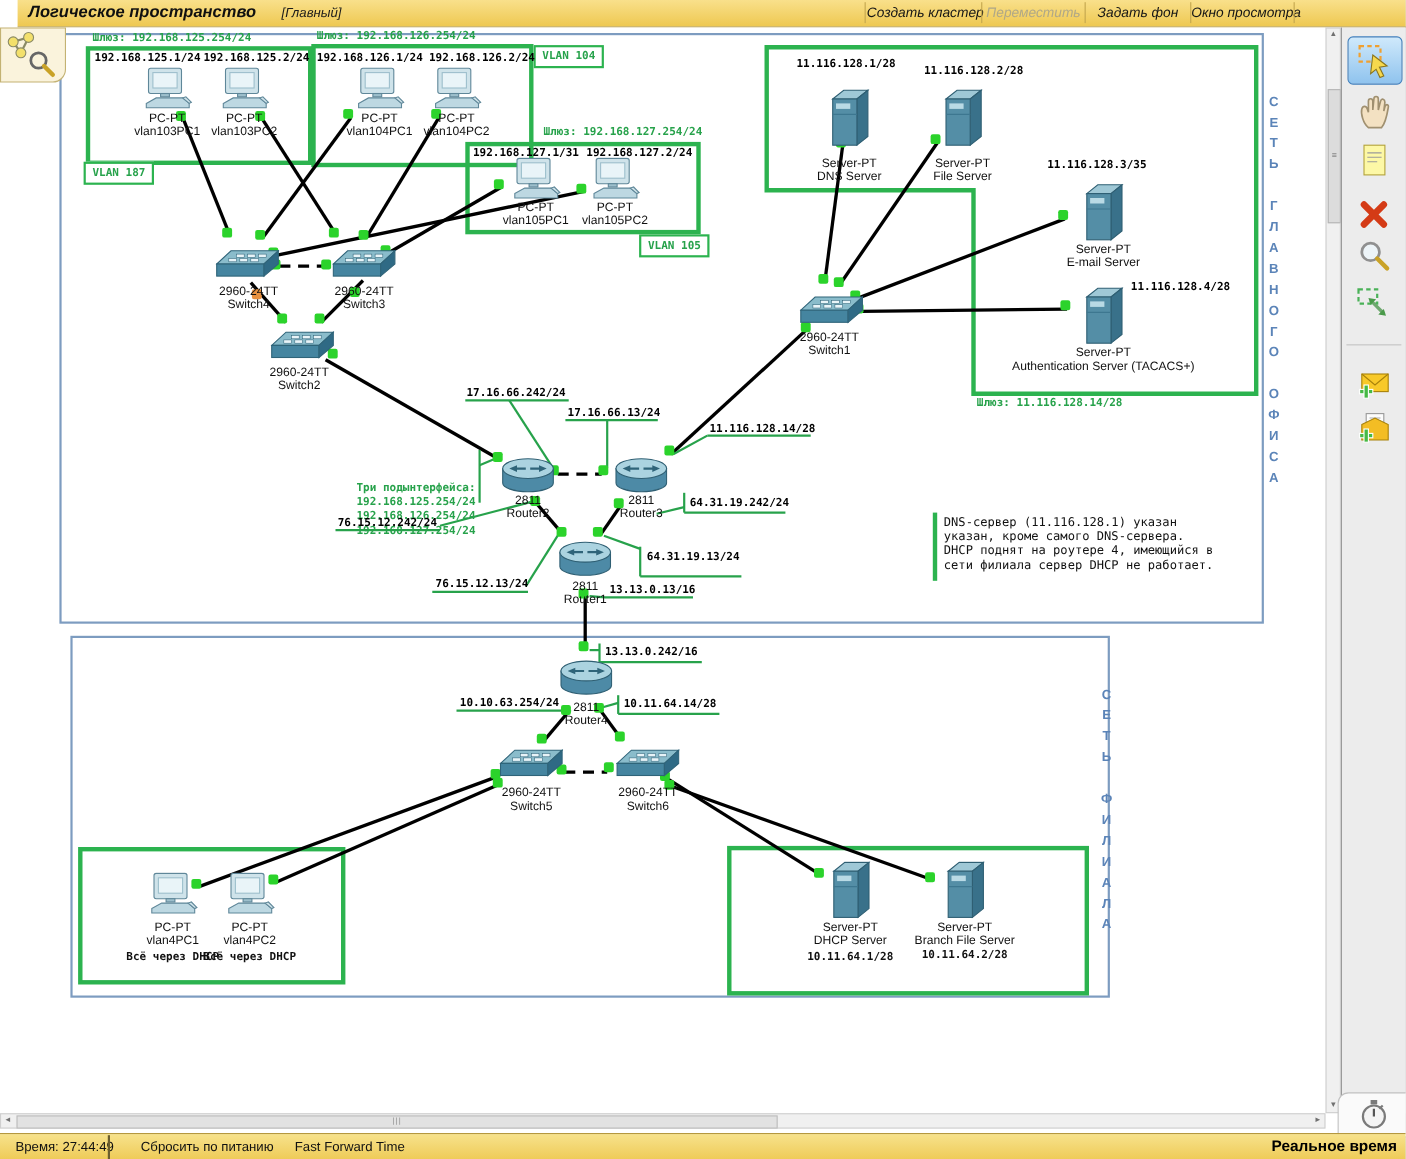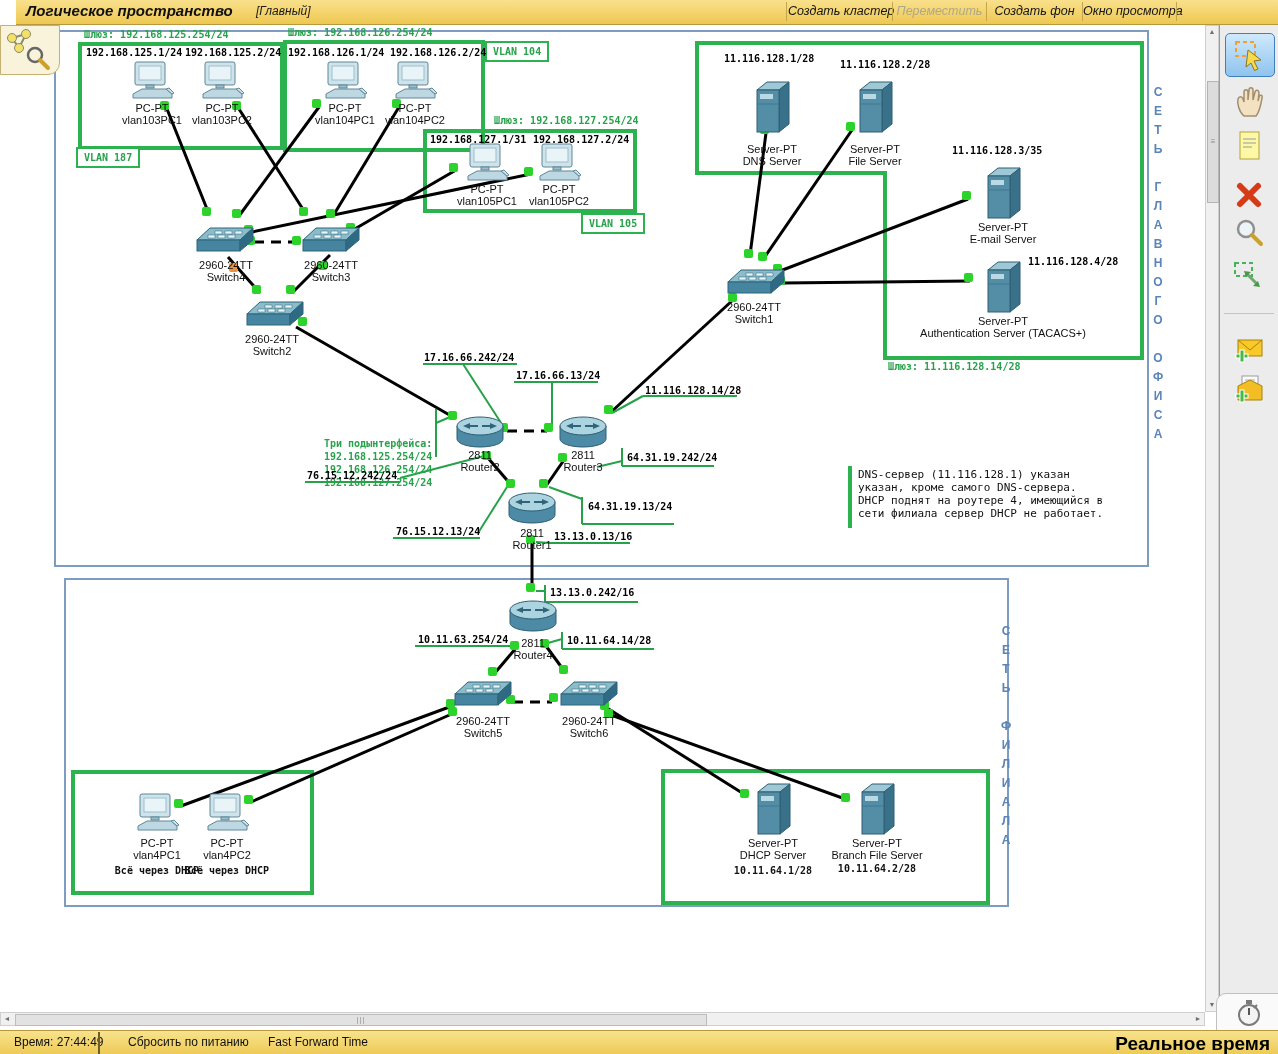--- a/index.html
+++ b/index.html
@@ -45,38 +45,38 @@
   
   #rtoolbar{position:absolute;left:1219px;top:25px;width:59px;height:987px;background:#ececec;border-left:1px solid #9a9a9a;box-sizing:border-box;}
   .rt-btn{position:absolute;left:5px;width:48px;height:42px;display:flex;align-items:center;justify-content:center;}
   .rt-btn.active{background:linear-gradient(#cfe9fb,#8fc3ee);border:1px solid #3f7fbd;border-radius:5px;}
   .rt-sep{position:absolute;left:4px;width:50px;height:1px;background:#c4c4c4;}
   
   #statusbar{position:absolute;left:0;top:1030px;width:1278px;height:24px;
              background:linear-gradient(#f7e28c,#eeca55);border-top:1px solid #b5983f;font-size:12px;color:#111;}
   .sb-item{position:absolute;top:4px;white-space:pre;}
   #sb-sep{position:absolute;left:98px;top:1px;width:2px;height:22px;background:#6b5e2e;}
-  #sb-mode{position:absolute;left:1108px;top:2px;width:162px;text-align:right;font-weight:bold;font-size:19px;color:#000;white-space:pre;}
+  #sb-mode{position:absolute;left:1108px;top:2px;width:162px;text-align:right;font-weight:bold;font-size:14px;color:#000;white-space:pre;}
   #corner-tab{position:absolute;left:1216px;top:993px;width:62px;height:39px;background:#fafafa;
               border:1px solid #c0c0c0;border-radius:10px 0 0 0;}
 </style>
 </head>
 <body>
 
 <div id="app">
 
   <div id="topbar">
     <span class="tb-title">Логическое пространство</span>
     <span class="tb-tab">[Главный]</span>
     <span class="tb-sep" style="left:770px"></span>
     <span class="tb-btn" style="left:772px;width:104px">Создать кластер</span>
     <span class="tb-sep" style="left:876px"></span>
     <span class="tb-btn disabled" style="left:877px;width:93px">Переместить</span>
     <span class="tb-sep" style="left:970px"></span>
-    <span class="tb-btn" style="left:971px;width:95px">Создать фон</span>
+    <span class="tb-btn" style="left:971px;width:95px">Задать фон</span>
     <span class="tb-sep" style="left:1066px"></span>
     <span class="tb-btn" style="left:1067px;width:93px">Окно просмотра</span>
     <span class="tb-sep" style="left:1160px"></span>
   </div>
 
   <div id="canvas">
     <svg id="net-svg" width="1205" height="987">
         <rect x="55" y="6" width="1093" height="535" fill="none" stroke="#7d9cc0" stroke-width="2"></rect>
         <rect x="65" y="554" width="943" height="327" fill="none" stroke="#7d9cc0" stroke-width="2"></rect>
         <rect x="80" y="19" width="202" height="104" fill="none" stroke="#2cb34f" stroke-width="4"></rect>
@@ -520,21 +520,21 @@
 192.168.127.254/24</div>
       <div class="callout" style="left: 424px; top: 326px;">17.16.66.242/24</div>
       <div class="callout" style="left: 516px; top: 344px;">17.16.66.13/24</div>
       <div class="callout" style="left: 645px; top: 359px;">11.116.128.14/28</div>
       <div class="callout" style="left: 627px; top: 426px;">64.31.19.242/24</div>
       <div class="callout" style="left: 307px; top: 444px;">76.15.12.242/24</div>
       <div class="callout" style="left: 396px; top: 500px;">76.15.12.13/24</div>
       <div class="callout" style="left: 588px; top: 475px;">64.31.19.13/24</div>
       <div class="callout" style="left: 554px; top: 505px;">13.13.0.13/16</div>
       <div class="callout" style="left: 550px; top: 561px;">13.13.0.242/16</div>
-      <div class="callout" style="left: 418px; top: 608px;">10.11.63.254/24</div>
+      <div class="callout" style="left: 418px; top: 608px;">10.10.63.254/24</div>
       <div class="callout" style="left: 567px; top: 609px;">10.11.64.14/28</div>
     </div>
 
   <div id="vscroll">
     <span class="sb-arrow" style="left:0;top:0">▲</span>
     <div id="vthumb">≡</div>
     <span class="sb-arrow" style="left:0;top:973px">▼</span>
   </div>
   <div id="hscroll">
     <span class="sb-arrow" style="left:0;top:0">◄</span>

